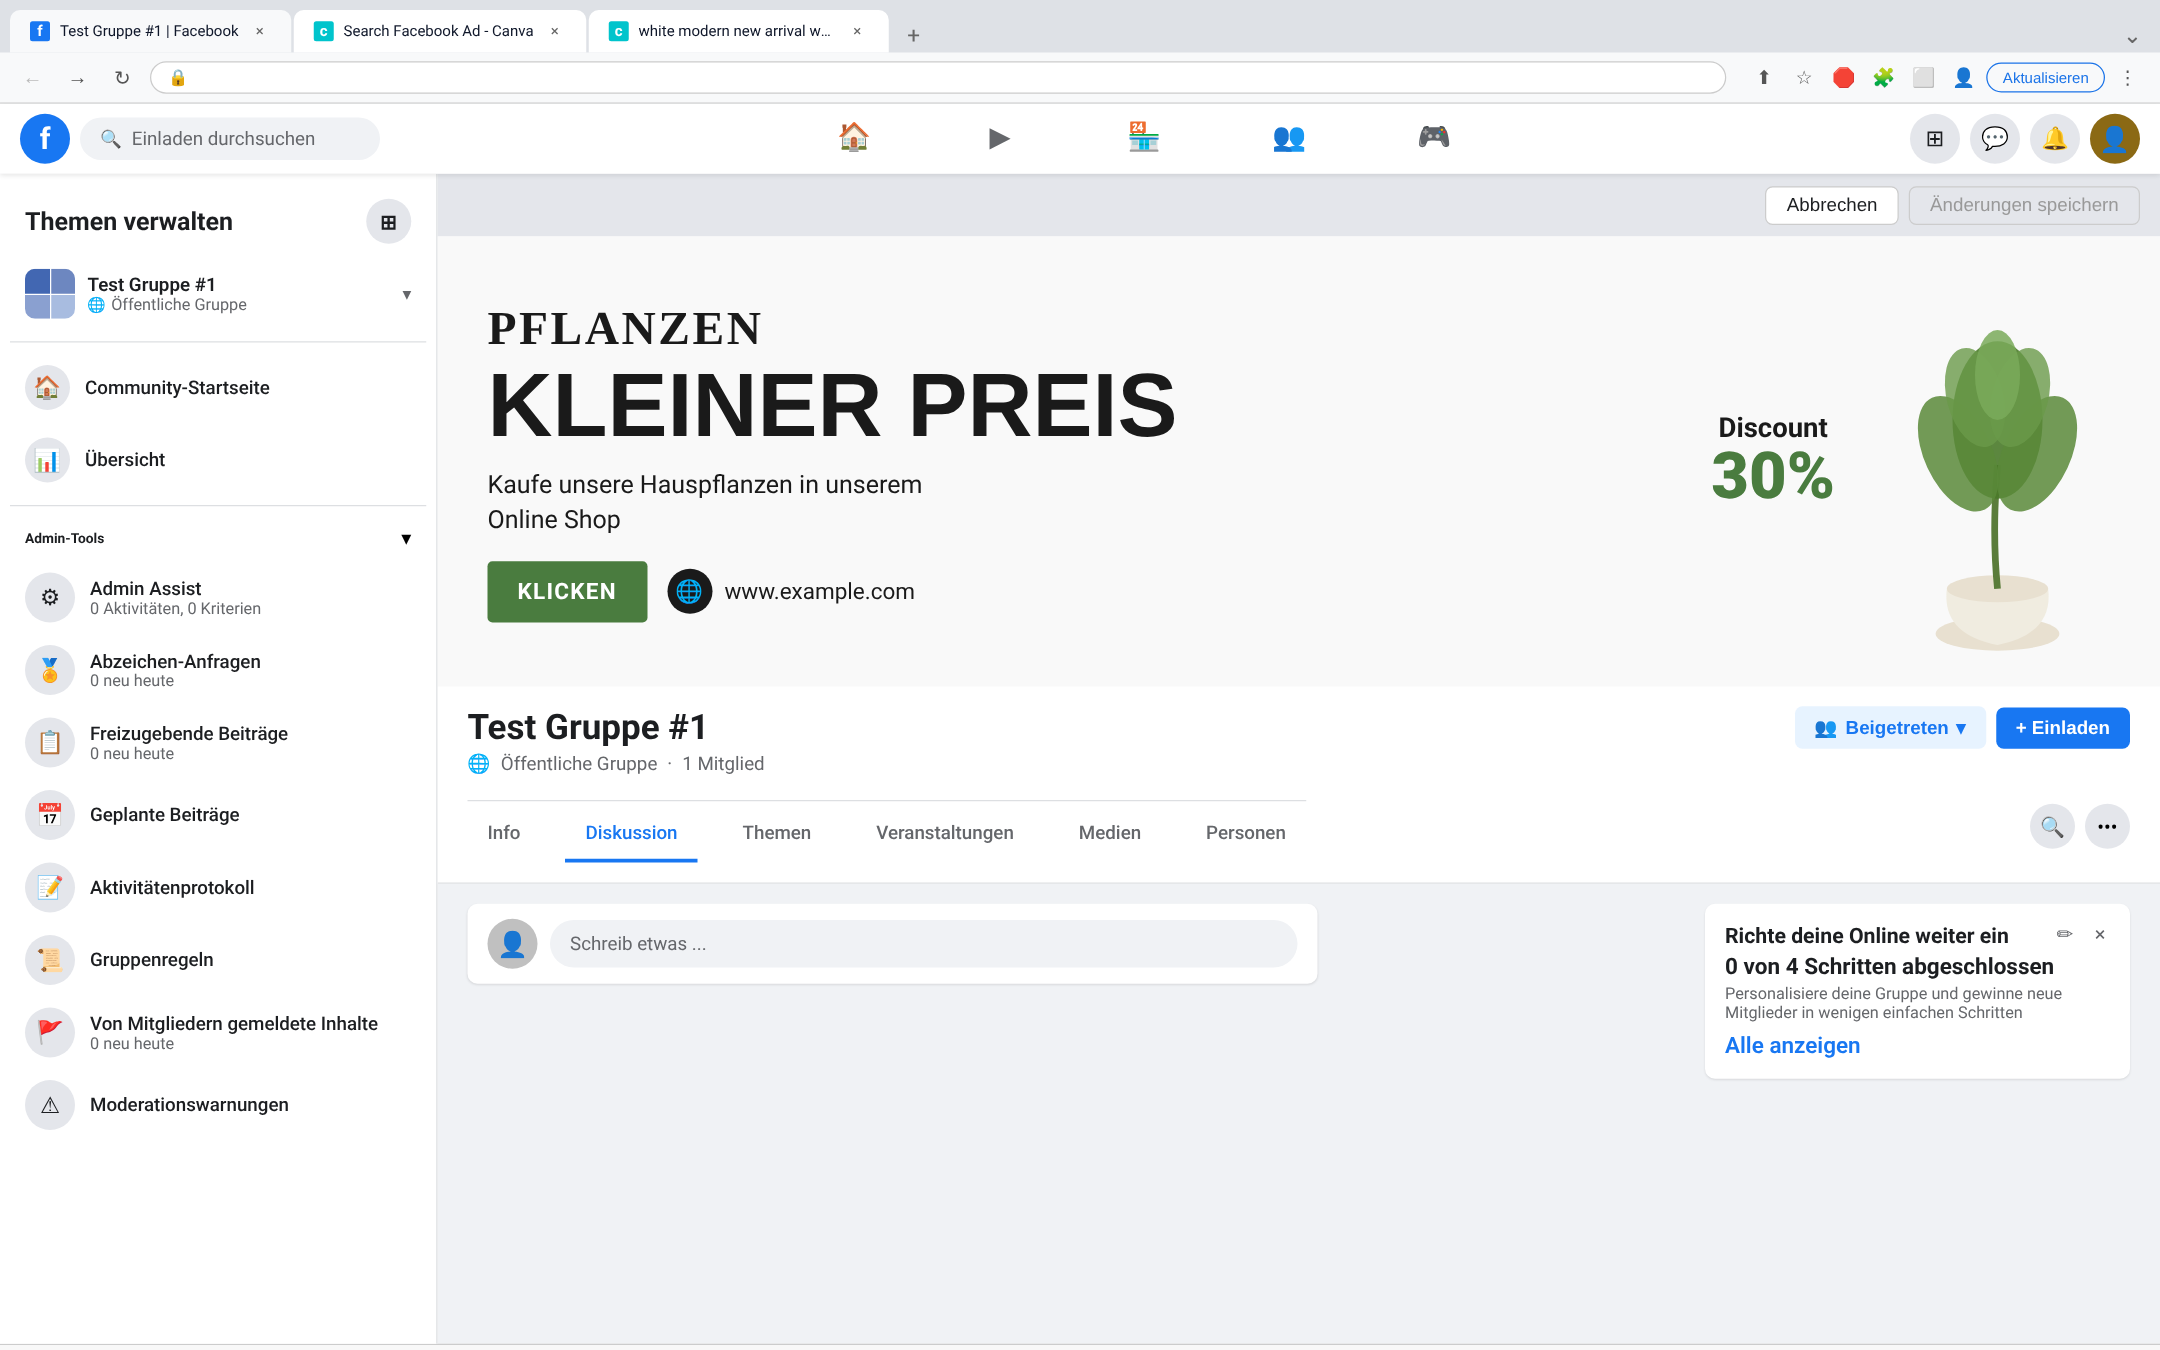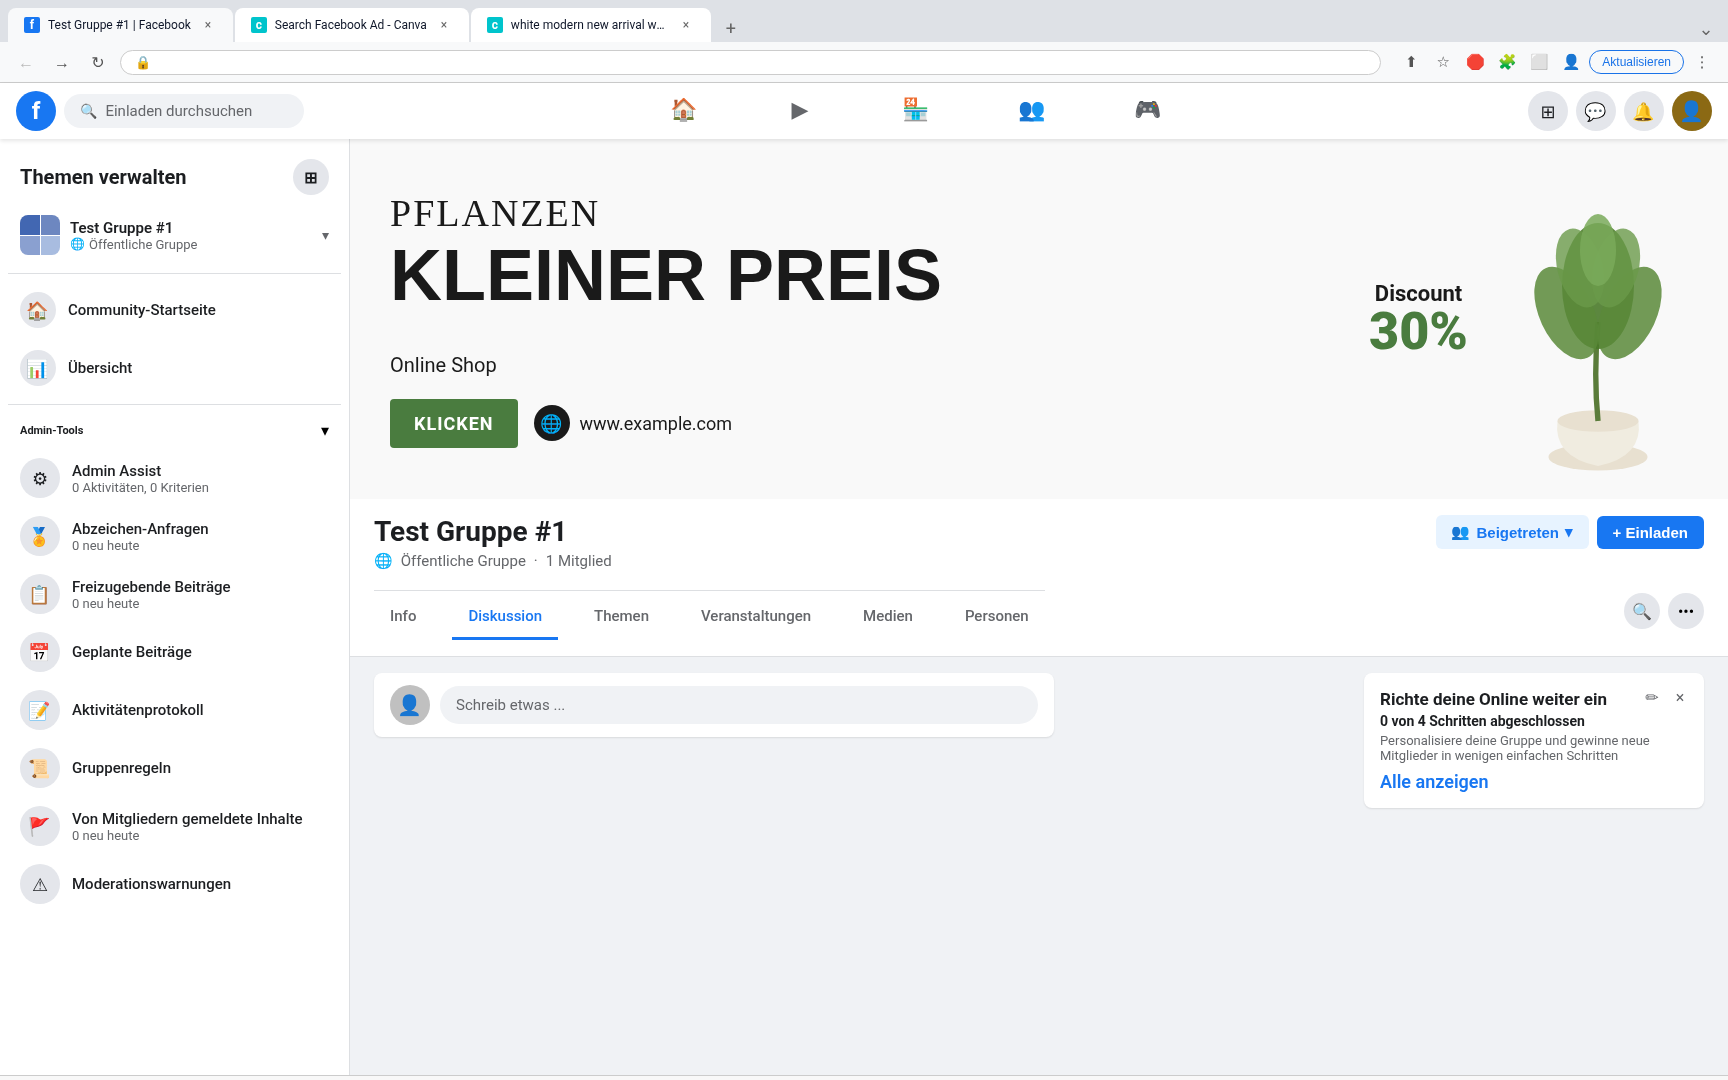--- a/index.html
+++ b/index.html
@@ -76,21 +76,21 @@
 
     
     .main-content { flex: 1; overflow-y: auto; position: relative; }
     .cover-bar { background: #e4e6eb; height: 50px; display: flex; align-items: center; justify-content: flex-end; padding: 0 16px; gap: 8px; }
     .cover-btn { background: #fff; border: 1px solid #ccc; border-radius: 6px; padding: 6px 16px; font-size: 15px; font-weight: 500; cursor: pointer; color: #1c1e21; }
     .cover-btn-save { background: #e4e6eb; color: #999; }
 
     
     .ad-banner { background: #f9f9f9; width: 100%; height: 360px; display: flex; align-items: center; position: relative; padding: 20px 40px; }
     .ad-left { flex: 1; }
-    .ad-title-small { font-size: 38px; font-weight: 400; color: #1a1a1a; font-family: 'Georgia', serif; letter-spacing: 2px; margin-bottom: 4px; }
+    .ad-title-small { font-size: 38px; font-weight: 700; color: #1a1a1a; font-family: 'Georgia', serif; letter-spacing: 2px; margin-bottom: 4px; }
     .ad-title-big { font-size: 72px; font-weight: 900; color: #1a1a1a; line-height: 1; margin-bottom: 12px; font-family: 'Arial Black', sans-serif; }
     .ad-subtitle { font-size: 20px; color: #1a1a1a; margin-bottom: 20px; line-height: 1.4; }
     .ad-cta-row { display: flex; align-items: center; gap: 16px; }
     .ad-cta-btn { background: #4a7c3f; color: #fff; padding: 14px 24px; font-size: 18px; font-weight: 700; border-radius: 4px; letter-spacing: 1px; }
     .ad-website { display: flex; align-items: center; gap: 10px; font-size: 18px; color: #1a1a1a; }
     .ad-globe { width: 36px; height: 36px; background: #1a1a1a; border-radius: 50%; display: flex; align-items: center; justify-content: center; color: #fff; font-size: 18px; }
     .ad-discount { position: absolute; right: 260px; top: 50%; transform: translateY(-50%); text-align: center; }
     .ad-discount-label { font-size: 22px; font-weight: 700; color: #1a1a1a; }
     .ad-discount-pct { font-size: 52px; font-weight: 900; color: #4a7c3f; line-height: 1; }
     .ad-plant { position: absolute; right: 20px; top: 0; bottom: 0; width: 220px; display: flex; align-items: flex-end; justify-content: center; }
@@ -108,21 +108,21 @@
     .btn-search { width: 36px; height: 36px; background: #e4e6eb; border-radius: 50%; display: flex; align-items: center; justify-content: center; cursor: pointer; font-size: 16px; }
     .btn-more { width: 36px; height: 36px; background: #e4e6eb; border-radius: 50%; display: flex; align-items: center; justify-content: center; cursor: pointer; font-size: 16px; }
     .post-box { background: #fff; border-radius: 8px; box-shadow: 0 1px 2px rgba(0,0,0,0.1); padding: 12px 16px; flex: 1; max-width: 680px; }
     .post-input-row { display: flex; align-items: center; gap: 10px; }
     .post-avatar { width: 40px; height: 40px; border-radius: 50%; background: #c0c0c0; flex-shrink: 0; }
     .post-input { flex: 1; background: #f0f2f5; border-radius: 20px; padding: 10px 16px; font-size: 15px; color: #65676b; cursor: text; }
 
     
     .setup-panel { background: #fff; border-radius: 8px; box-shadow: 0 1px 2px rgba(0,0,0,0.1); padding: 16px; width: 340px; flex-shrink: 0; position: absolute; right: 24px; top: 16px; }
     .setup-title { font-size: 17px; font-weight: 700; color: #1c1e21; margin-bottom: 4px; }
-    .setup-progress { font-size: 14px; color: #1877f2; margin-bottom: 4px; }
+    .setup-progress { font-size: 18px; color: #1877f2; margin-bottom: 4px; }
     .setup-progress span { font-weight: 700; color: #1c1e21; }
     .setup-desc { font-size: 13px; color: #65676b; }
     .setup-close { position: absolute; right: 12px; top: 12px; width: 24px; height: 24px; display: flex; align-items: center; justify-content: center; cursor: pointer; font-size: 16px; color: #65676b; }
     .setup-edit { position: absolute; right: 40px; top: 12px; width: 24px; height: 24px; display: flex; align-items: center; justify-content: center; cursor: pointer; font-size: 16px; color: #65676b; }
     .setup-link { font-size: 18px; color: #1877f2; cursor: pointer; font-weight: 600; margin-top: 8px; }
 
     
     .bottom-bar { background: #f8f8f8; border-top: 1px solid #ccc; padding: 6px 12px; display: flex; align-items: center; gap: 8px; font-size: 12px; color: #555; }
 
     
@@ -286,27 +286,31 @@
     <div class="admin-item">
       <div class="admin-item-icon">⚠</div>
       <div class="admin-item-info">
         <div class="admin-item-label">Moderationswarnungen</div>
       </div>
     </div>
   </div>
 
   <div class="main-content">
 
+    <div class="cover-bar">
+      <button class="cover-btn">Abbrechen</button>
+      <button class="cover-btn cover-btn-save">Änderungen speichern</button>
+    </div>
 
     <div class="ad-banner">
       <div class="ad-left">
         <div class="ad-title-small">PFLANZEN</div>
         <div class="ad-title-big">KLEINER PREIS</div>
         <div class="ad-subtitle">
-          <br>
+          <span>Kaufe unsere Hauspflanzen in unserem</span><br>
           <span>Online Shop</span>
         </div>
         <div class="ad-cta-row">
           <div class="ad-cta-btn">KLICKEN</div>
           <div class="ad-website">
             <div class="ad-globe">🌐</div>
             <span>www.example.com</span>
           </div>
         </div>
       </div>

